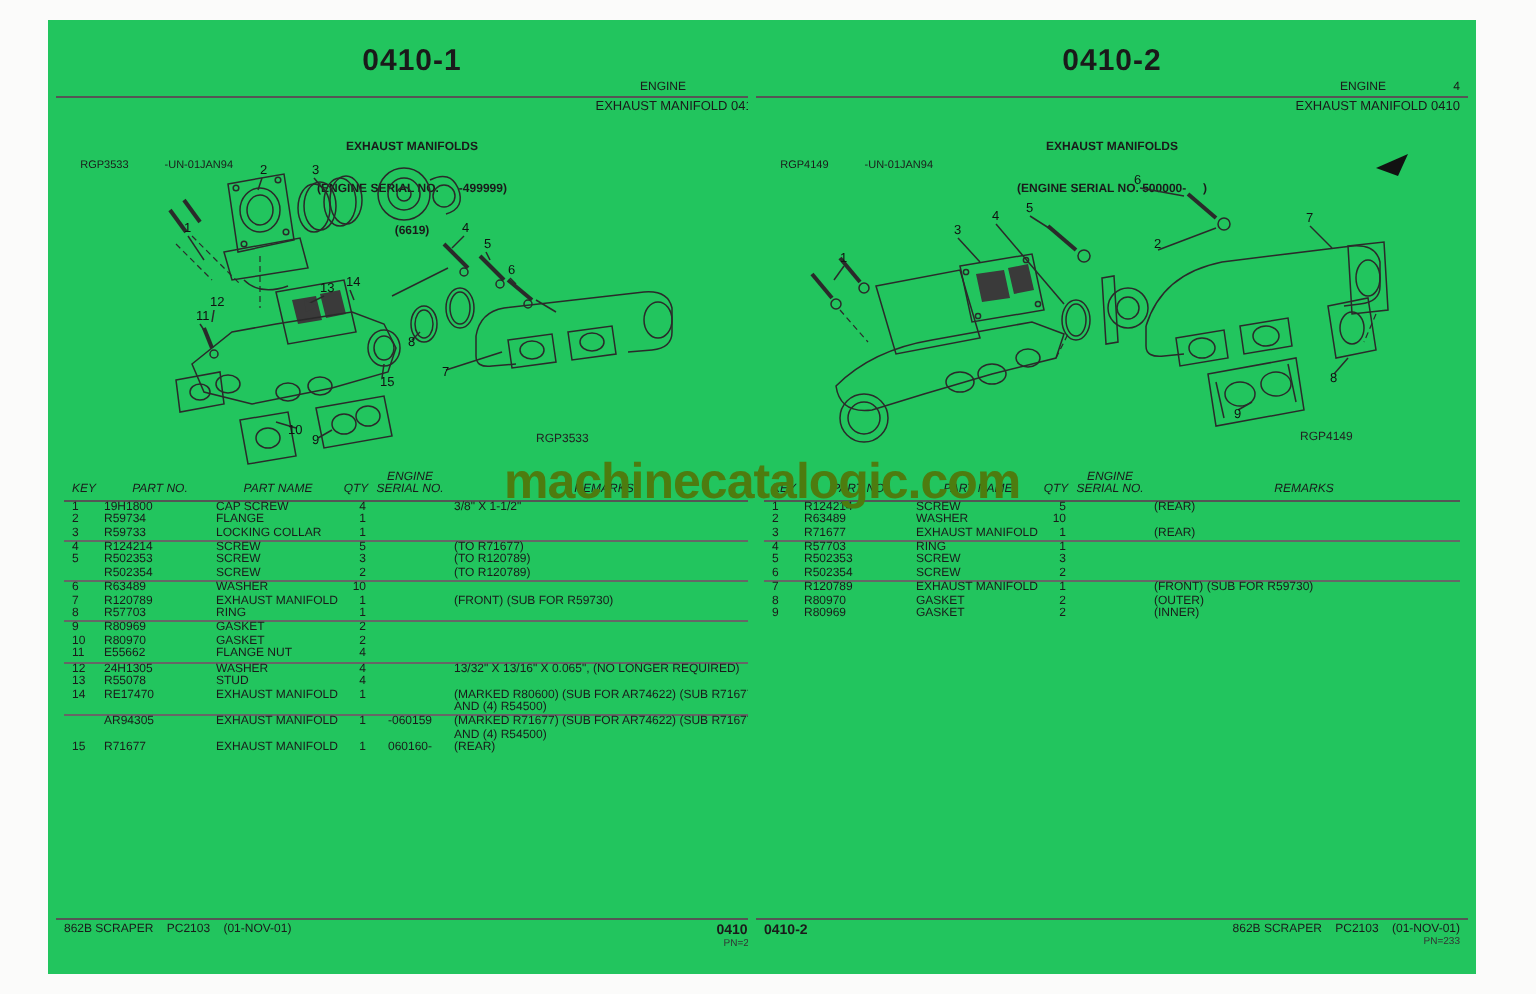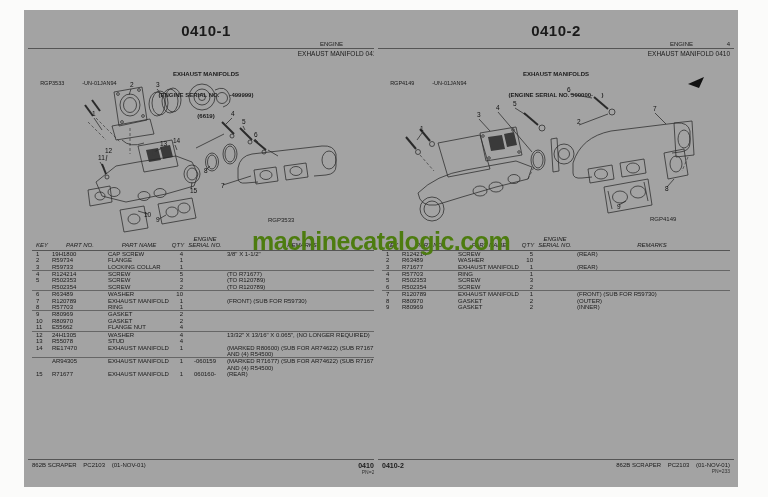--- a/index.html
+++ b/index.html
@@ -1,21 +1,21 @@
 <!DOCTYPE html>
 <html><head>
 <meta charset="utf-8">
 <style>
   html,body{margin:0;padding:0;}
   body{
     width:768px;height:497px;position:relative;overflow:hidden;
     background:#fbfbfa;
     font-family:"Liberation Sans",sans-serif;color:#1a1a1a;
   }
-  .page{position:absolute;top:10px;width:364px;height:477px;background:#a3a3a3;}
+  .page{position:absolute;top:10px;width:364px;height:477px;background:#22c55e;}
   #page1{left:24px;}
   #page2{left:374px;}
   .page-title{position:absolute;top:12px;left:0;width:100%;text-align:center;
     font-size:15px;font-weight:bold;letter-spacing:.5px;}
   .hdr-eng{position:absolute;top:31px;right:8px;width:60px;display:flex;
     justify-content:space-between;font-size:6px;}
   .hdr-rule{position:absolute;top:38px;left:4px;right:4px;border-top:1px solid #555;}
   .hdr-sub{position:absolute;top:40px;right:8px;font-size:6.5px;}
   .caption{position:absolute;top:47px;left:0;width:100%;text-align:center;
     font-size:6px;font-weight:bold;line-height:7px;white-space:pre;}

